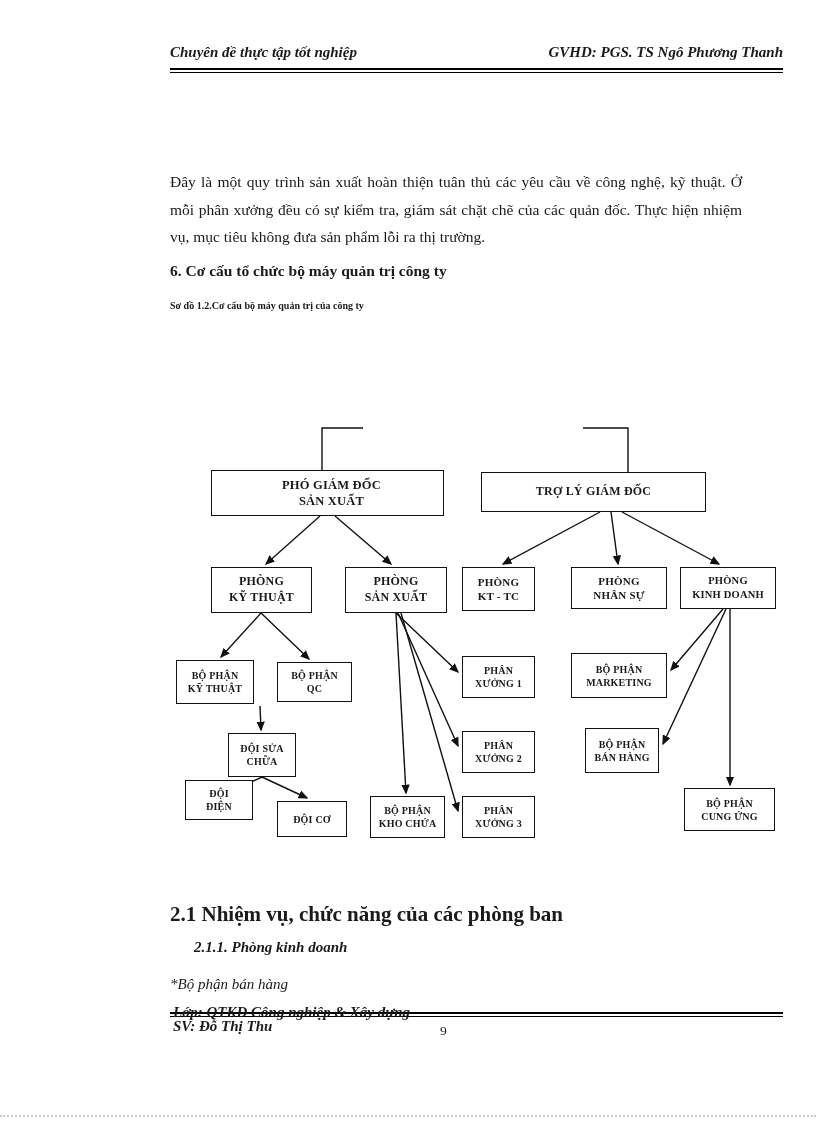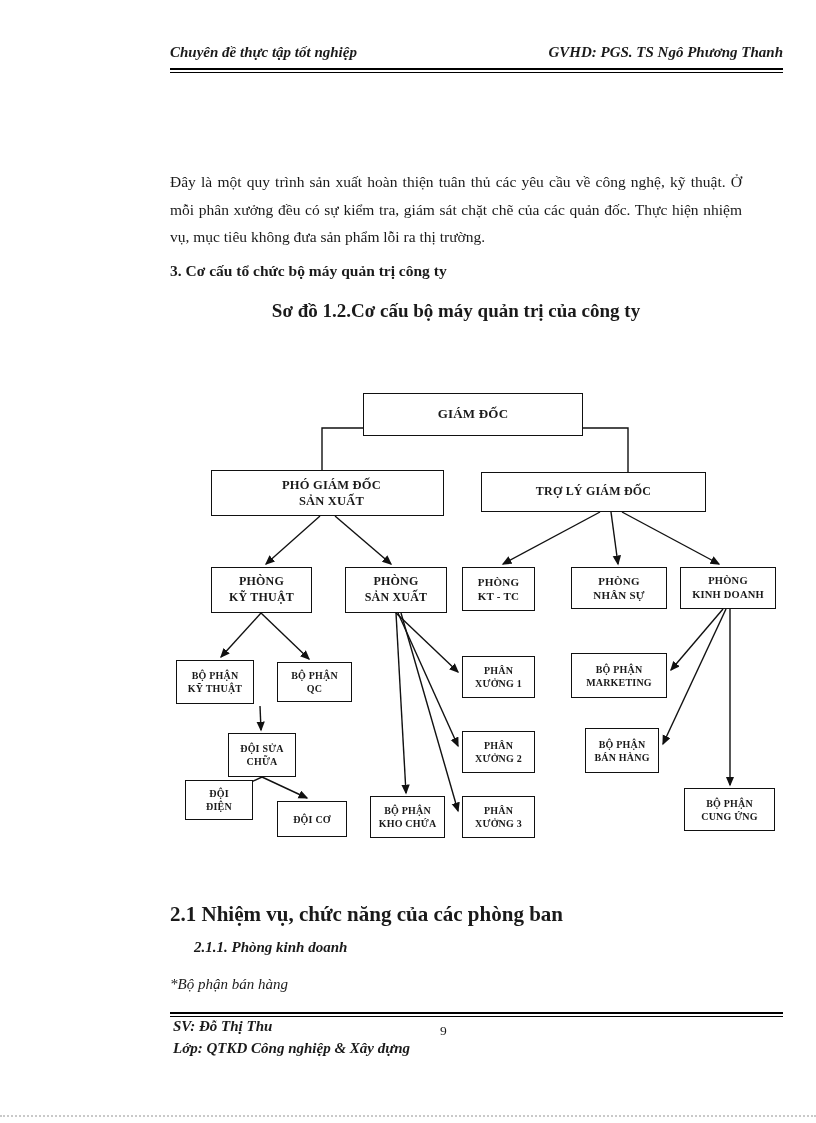--- a/index.html
+++ b/index.html
@@ -14,31 +14,31 @@
     display:flex; justify-content:space-between; align-items:baseline;
     font-size:15px; font-weight:bold; font-style:italic;
   }
   .rule {
     position:absolute; left:170px; width:613px; height:2px;
     border-top:2px solid #000; border-bottom:1px solid #000;
   }
   .rule.header-rule { top:68px; }
   .rule.footer-rule { top:1012px; }
   .footer-line1 { position:absolute; left:173px; top:1018px; font-size:15px; font-weight:bold; font-style:italic; }
-  .footer-line2 { position:absolute; left:173px; top:1040px; font-size:15px; font-weight:bold; font-style:italic; }
+  .footer-line2 { position:absolute; left:173px; top:1004px; font-size:15px; font-weight:bold; font-style:italic; }
   .page-number  { position:absolute; left:440px; top:1023px; font-size:13.5px; }
   .page-break-dots { position:absolute; left:0; width:816px; top:1115px; border-top:2px dotted #c9c9c9; }
 
   
   .paragraph {
     position:absolute; left:170px; top:168px; width:572px;
     font-size:15.5px; line-height:1.78; text-align:justify;
   }
   .heading1 { position:absolute; left:170px; top:262px; width:572px; font-size:15.5px; font-weight:bold; }
-  .diagram-caption { position:absolute; left:170px; top:300px; width:572px; font-size:19px; font-weight:bold; text-align:center; }
+  .diagram-caption { position:absolute; left:170px; top:300px; width:572px; font-size:10px; font-weight:bold; text-align:left; }
   .heading2 { position:absolute; left:170px; top:902px; font-size:21px; font-weight:bold; }
   .heading3 { position:absolute; left:170px; top:939px; font-size:15px; font-weight:bold; font-style:italic;margin-left:24px; }
   .subheading { position:absolute; left:170px; top:976px; font-size:15px; font-style:italic; }
 
   
   .diagram { position:absolute; left:170px; top:388px; width:612px; height:465px; }
   .diagram svg { position:absolute; left:0; top:0; width:612px; height:465px; }
   .node {
     position:absolute; border:1.6px solid #111; background:#fff;
     display:flex; align-items:center; justify-content:center;
@@ -71,21 +71,21 @@
 
 <div class="page">
 
   <div class="header-row">
     <span>Chuyên đề thực tập tốt nghiệp</span>
     <span>GVHD: PGS. TS Ngô Phương Thanh</span>
   </div>
   <div class="rule header-rule"></div>
 
   <div class="paragraph">Đây là một quy trình sản xuất hoàn thiện tuân thủ các yêu cầu về công nghệ, kỹ thuật. Ở mỗi phân xưởng đều có sự kiểm tra, giám sát chặt chẽ của các quản đốc. Thực hiện nhiệm vụ, mục tiêu không đưa sản phẩm lỗi ra thị trường.</div>
-  <div class="heading1">3. Cơ cấu tổ chức bộ máy quản trị công ty</div>
+  <div class="heading1">6. Cơ cấu tổ chức bộ máy quản trị công ty</div>
   <div class="diagram-caption">Sơ đồ 1.2.Cơ cấu bộ máy quản trị của công ty</div>
 
   <div class="diagram">
     <svg viewBox="0 0 612 465">
       <defs>
         <marker id="arr" markerWidth="9" markerHeight="8" refX="6" refY="3" orient="auto">
           <path d="M0,0 L7,3 L0,6 z" fill="#111"></path>
         </marker>
       </defs>
       <g stroke="#111" stroke-width="1.4" fill="none">
@@ -109,21 +109,20 @@
         <path d="M228 225 L288 358" marker-end="url(#arr)"></path>
         <path d="M231 225 L288 423" marker-end="url(#arr)"></path>
         <path d="M226 225 L236 405" marker-end="url(#arr)"></path>
 
         <path d="M553 221 L501 282" marker-end="url(#arr)"></path>
         <path d="M556 221 L493 356" marker-end="url(#arr)"></path>
         <path d="M560 221 L560 397" marker-end="url(#arr)"></path>
       </g>
     </svg>
 
-    <div class="node n-giamdoc">GIÁM ĐỐC</div>
     <div class="node n-phogd">PHÓ GIÁM ĐỐC
 SẢN XUẤT</div>
     <div class="node n-troly">TRỢ LÝ GIÁM ĐỐC</div>
     <div class="node n-pkythuat">PHÒNG
 KỸ THUẬT</div>
     <div class="node n-psanxuat">PHÒNG
 SẢN XUẤT</div>
     <div class="node n-pkttc">PHÒNG
 KT - TC</div>
     <div class="node n-pnhansu">PHÒNG

